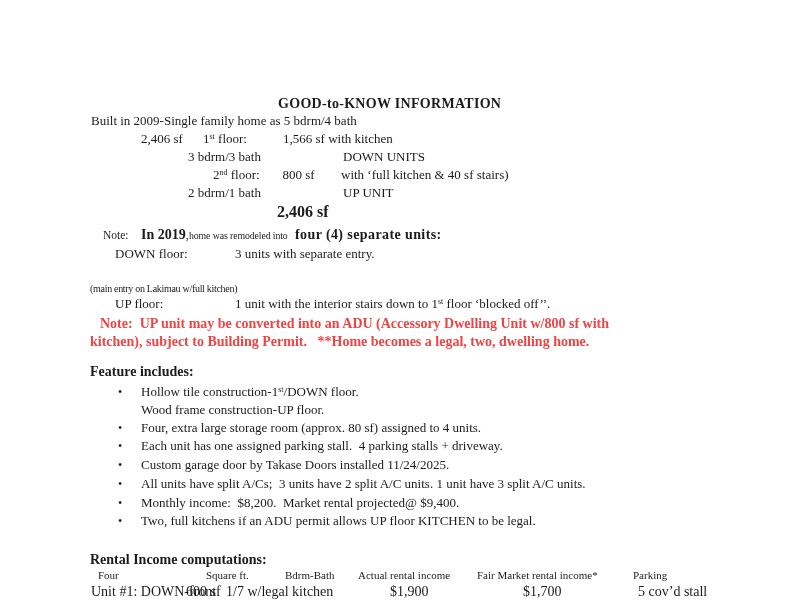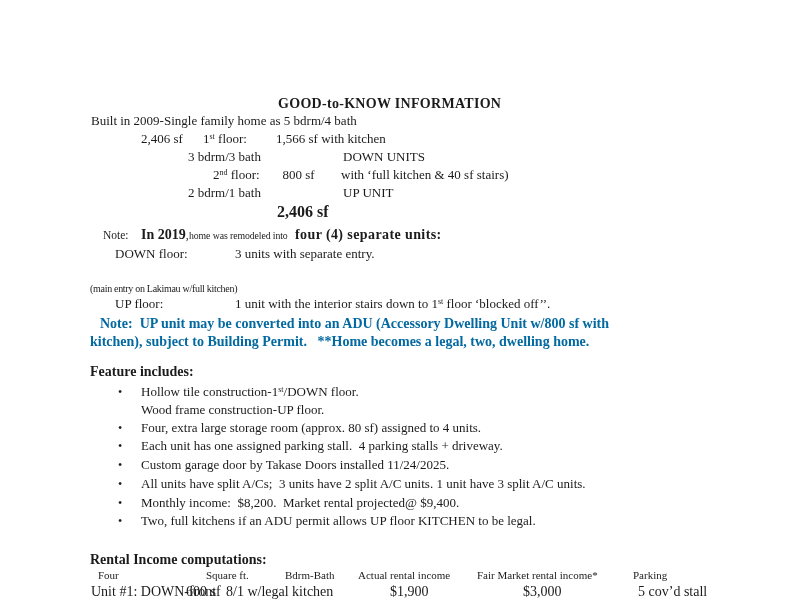--- a/index.html
+++ b/index.html
@@ -1,42 +1,42 @@
 <!DOCTYPE html>
 <html><head>
 <meta charset="utf-8">
 <style>
   html,body{margin:0;padding:0;background:#ffffff;}
   #page{position:relative;width:744px;height:600px;background:#ffffff;overflow:hidden;
         font-family:"Liberation Serif","DejaVu Serif",serif;font-size:13px;color:#1b1b1b;}
   .seg{position:absolute;white-space:pre;line-height:15px;}
   .b{font-weight:700;}
   .u{}
-  .red{color:#0369a1;}
+  .red{color:#ef4444;}
   .t{font-size:14px;letter-spacing:0.3px;}
   .big{font-size:16px;}
   .h{font-size:14px;}
   .fx{font-size:14px;letter-spacing:0.4px;}
   .sm{font-size:11.5px;}
   .xs{font-size:9.8px;letter-spacing:-0.1px;}
   .cond{font-size:10px;letter-spacing:-0.3px;}
   .tbl{font-size:11px;}
   .tbl2{font-size:14px;}
   .sup{font-size:8px;position:relative;top:-4px;}
   .blt{font-size:12px;}
 </style>
 </head>
 <body>
 
 <div id="page">
     <span class="seg" style="left: 278px; top: 96px;"><span class="b t">GOOD-to-KNOW INFORMATION</span></span>
     <span class="seg" style="left: 91px; top: 113px;"><span>Built in 2009-Single family home as 5 bdrm/4 bath</span></span>
     <span class="seg" style="left: 141px; top: 131px;"><span>2,406 sf</span></span>
     <span class="seg" style="left: 203px; top: 131px;"><span>1</span><span class="sup">st</span><span> floor:</span></span>
-    <span class="seg" style="left: 276px; top: 131px;"><span>1,566 sf with kitchen</span></span>
+    <span class="seg" style="left: 283px; top: 131px;"><span>1,566 sf with kitchen</span></span>
     <span class="seg" style="left: 188px; top: 149px;"><span>3 bdrm/3 bath</span></span>
     <span class="seg" style="left: 343px; top: 149px;"><span>DOWN UNITS</span></span>
     <span class="seg" style="left: 213px; top: 167px;"><span>2</span><span class="sup">nd</span><span> floor:</span></span>
     <span class="seg" style="left: 276px; top: 167px;"><span class="u">  800 sf </span></span>
     <span class="seg" style="left: 341px; top: 167px;"><span>with ‘full kitchen &amp; 40 sf stairs)</span></span>
     <span class="seg" style="left: 188px; top: 185px;"><span>2 bdrm/1 bath</span></span>
     <span class="seg" style="left: 343px; top: 185px;"><span>UP UNIT</span></span>
     <span class="seg" style="left: 277px; top: 204px;"><span class="b big">2,406 sf</span></span>
     <span class="seg" style="left: 103px; top: 227px;"><span class="sm">Note:</span></span>
     <span class="seg" style="left: 141px; top: 227px;"><span class="b u h">In 2019</span><span class="sm">,</span></span>
@@ -67,17 +67,17 @@
     <span class="seg" style="left: 90px; top: 552px;"><span class="b u h">Rental Income computations:</span></span>
     <span class="seg" style="left: 141px; top: 513px;"><span>Two, full kitchens if an ADU permit allows UP floor KITCHEN to be legal.</span></span>
     <span class="seg tbl u" style="left: 98px; top: 568px;"><span>Four</span></span>
     <span class="seg tbl u" style="left: 206px; top: 568px;"><span>Square ft.</span></span>
     <span class="seg tbl u" style="left: 285px; top: 568px;"><span>Bdrm-Bath</span></span>
     <span class="seg tbl u" style="left: 358px; top: 568px;"><span>Actual rental income</span></span>
     <span class="seg tbl u" style="left: 477px; top: 568px;"><span>Fair Market rental income*</span></span>
     <span class="seg tbl u" style="left: 633px; top: 568px;"><span>Parking</span></span>
     <span class="seg tbl2" style="left: 91px; top: 584px;"><span>Unit #1: DOWN-front</span></span>
     <span class="seg tbl2" style="left: 186px; top: 584px;"><span>600 sf</span></span>
-    <span class="seg tbl2" style="left: 226px; top: 584px;"><span>8/1 w/legal kitchen</span></span>
+    <span class="seg tbl2" style="left: 226px; top: 584px;"><span>1/7 w/legal kitchen</span></span>
     <span class="seg tbl2" style="left: 390px; top: 584px;"><span>$1,900</span></span>
-    <span class="seg tbl2" style="left: 523px; top: 584px;"><span>$3,000</span></span>
+    <span class="seg tbl2" style="left: 523px; top: 584px;"><span>$1,700</span></span>
     <span class="seg tbl2" style="left: 638px; top: 584px;"><span>5 cov’d stall</span></span>
   </div>
 
 </body></html>

